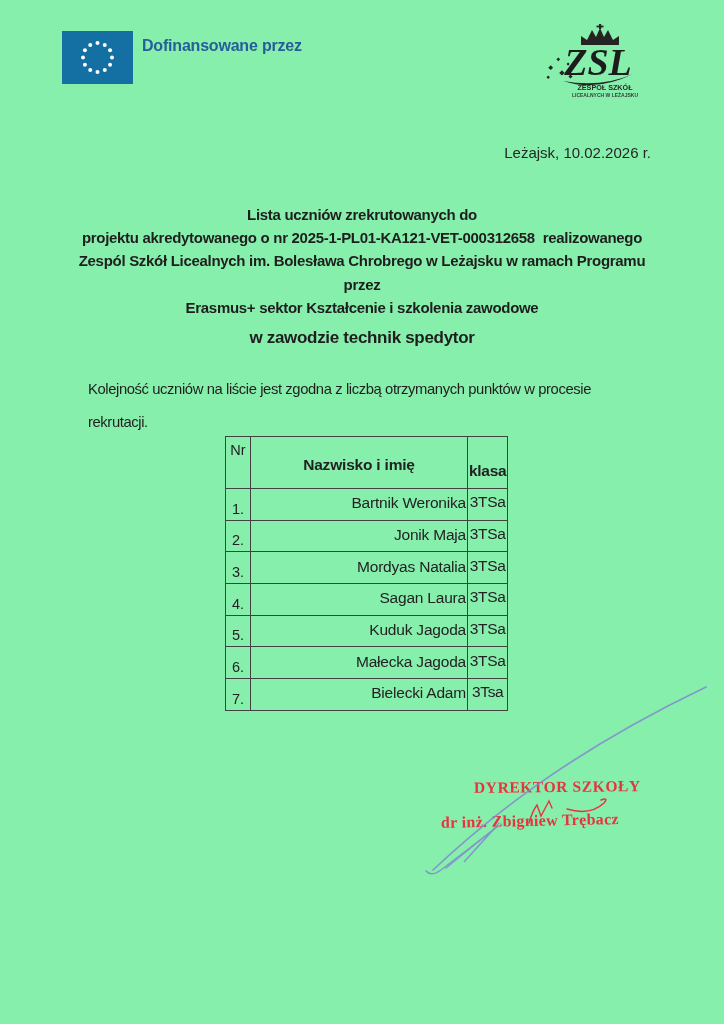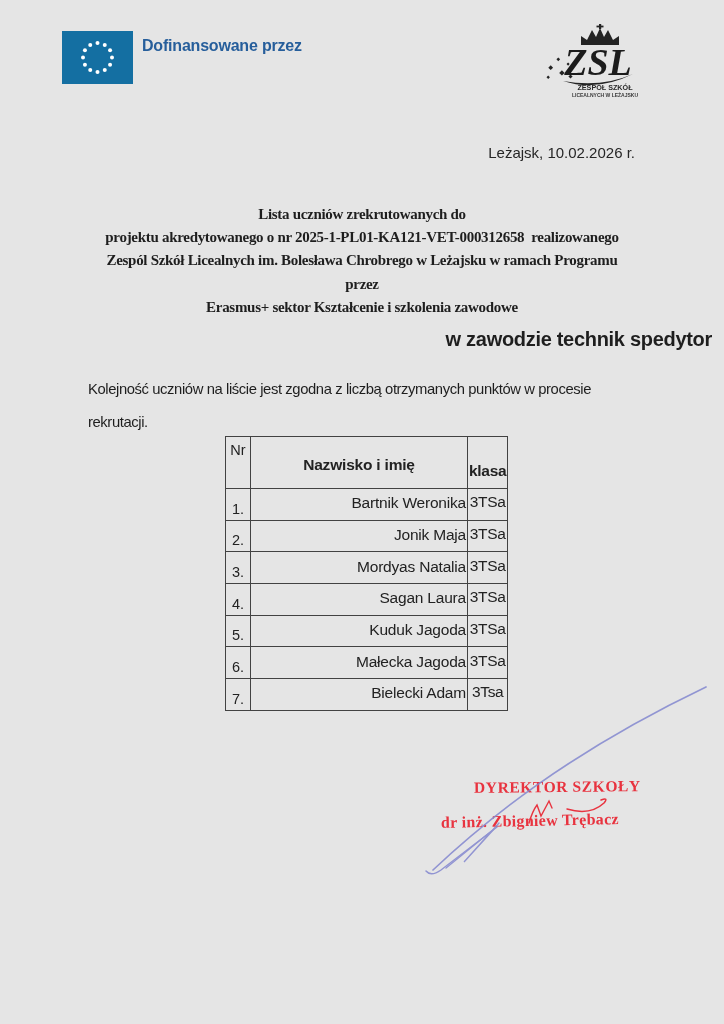--- a/index.html
+++ b/index.html
@@ -1,39 +1,39 @@
 <!DOCTYPE html>
 <html><head>
 <meta charset="utf-8">
 <style>
   html,body { margin:0; padding:0; background:#9a9a9a; }
   .page {
     position:relative; width:724px; height:1024px; margin:0 auto;
-    background:#e5e5e5; overflow:hidden;
+    background:#86efac; overflow:hidden;
     font-family:"Liberation Sans", sans-serif; color:#212121;
   }
   .abs { position:absolute; }
 
   
   .eu-flag { left:62px; top:31px; width:71px; height:53px; background:#146fa2; }
   .eu-label { left:142px; top:36px; font-size:16px; font-weight:bold; color:#265e9b;
               line-height:19px; letter-spacing:-0.2px; white-space:pre; }
   .school-logo { left:545px; top:24px; width:104px; height:76px; }
 
   
-  .date-line { left:420px; top:144px; width:215px; text-align:right;
+  .date-line { left:436px; top:144px; width:215px; text-align:right;
                font-size:15px; color:#262626; white-space:pre; }
 
   
   .title-block { left:12px; top:203px; width:700px; text-align:center;
                  font-size:15px; font-weight:bold; line-height:23.2px;
                  letter-spacing:-0.3px; color:#1e1e1e; }
-  .title-block .line { white-space:pre;font-family:Liberation Serif, serif; }
-  .profession { left:12px; top:328px; width:700px; text-align:right;
-                font-size:20px; font-weight:bold; letter-spacing:-0.3px; color:#1e1e1e; }
+  .title-block .line { white-space:pre; }
+  .profession { left:12px; top:328px; width:700px; text-align:center;
+                font-size:17px; font-weight:bold; letter-spacing:-0.3px; color:#1e1e1e; }
 
   
   .note { left:88px; top:373px; font-size:14.8px; font-weight:normal;
           line-height:32.5px; letter-spacing:-0.4px; color:#1e1e1e; }
   .note .line { white-space:pre; }
 
   
   .students { left:225px; top:436px; border-collapse:collapse; table-layout:fixed;
               font-size:15.5px; color:#222; }
   .students th, .students td { border:1.5px solid #424242; overflow:hidden; }

